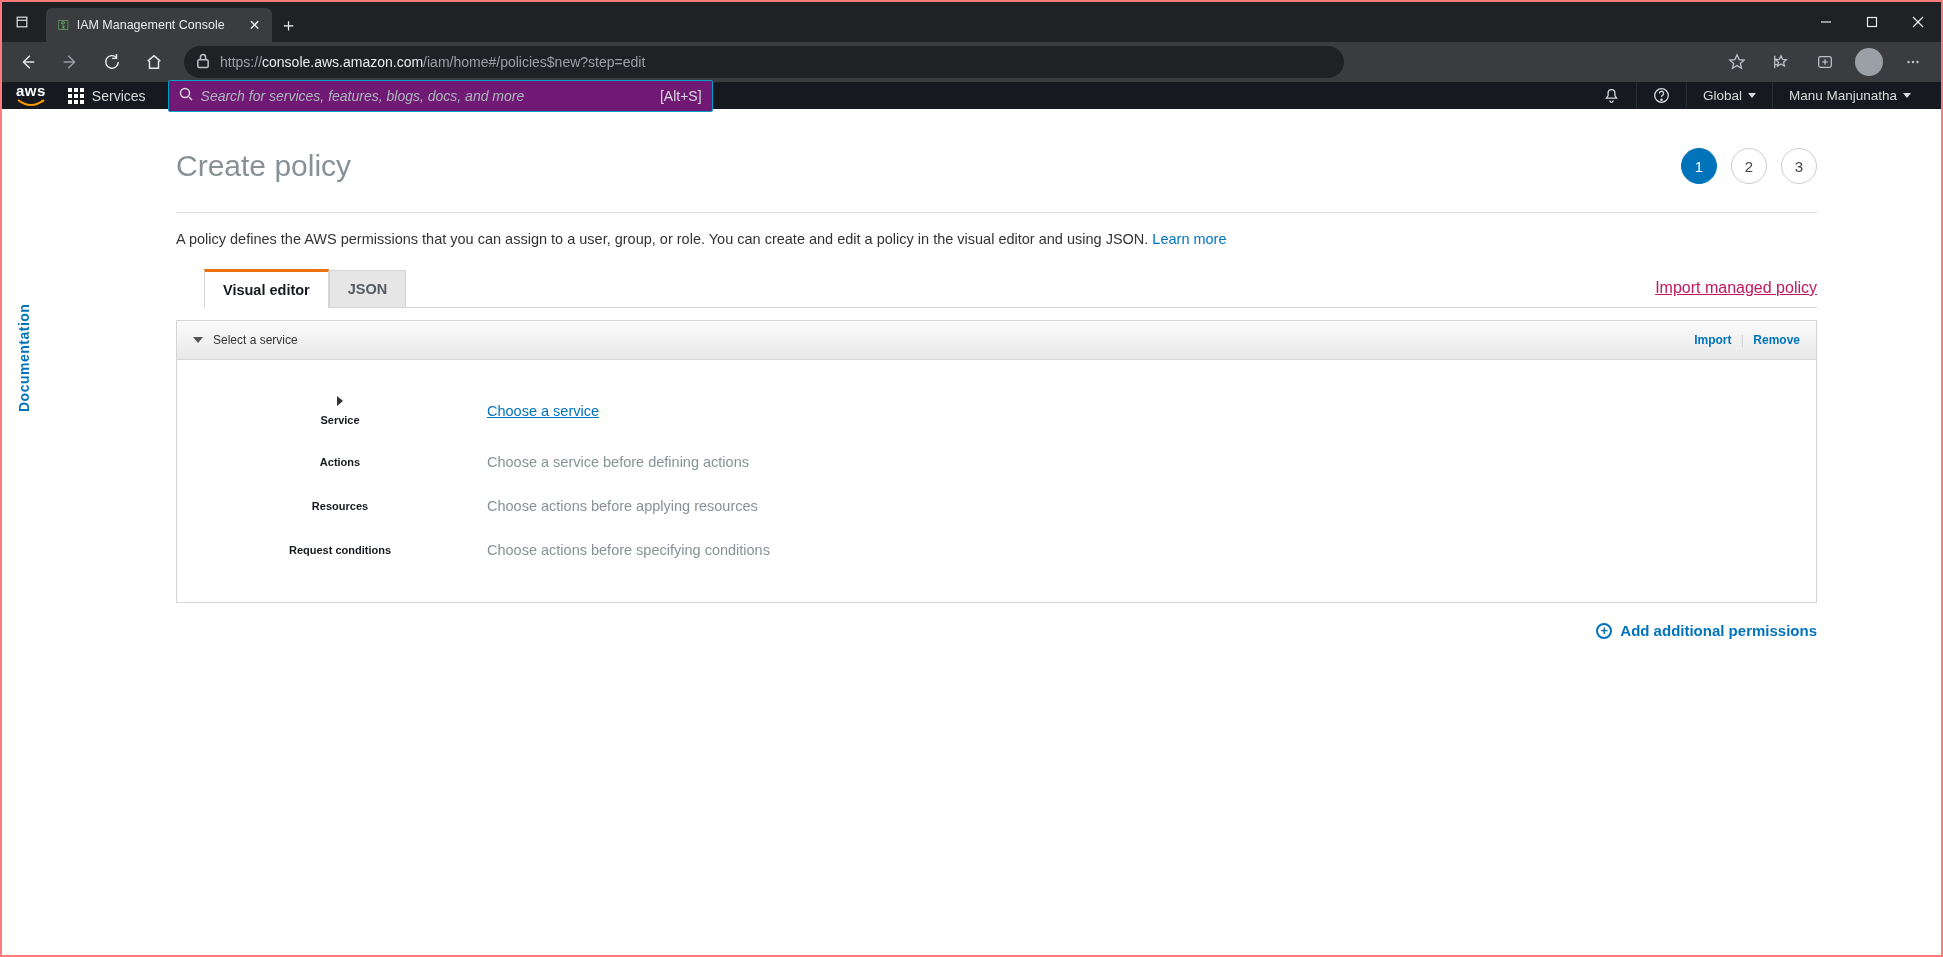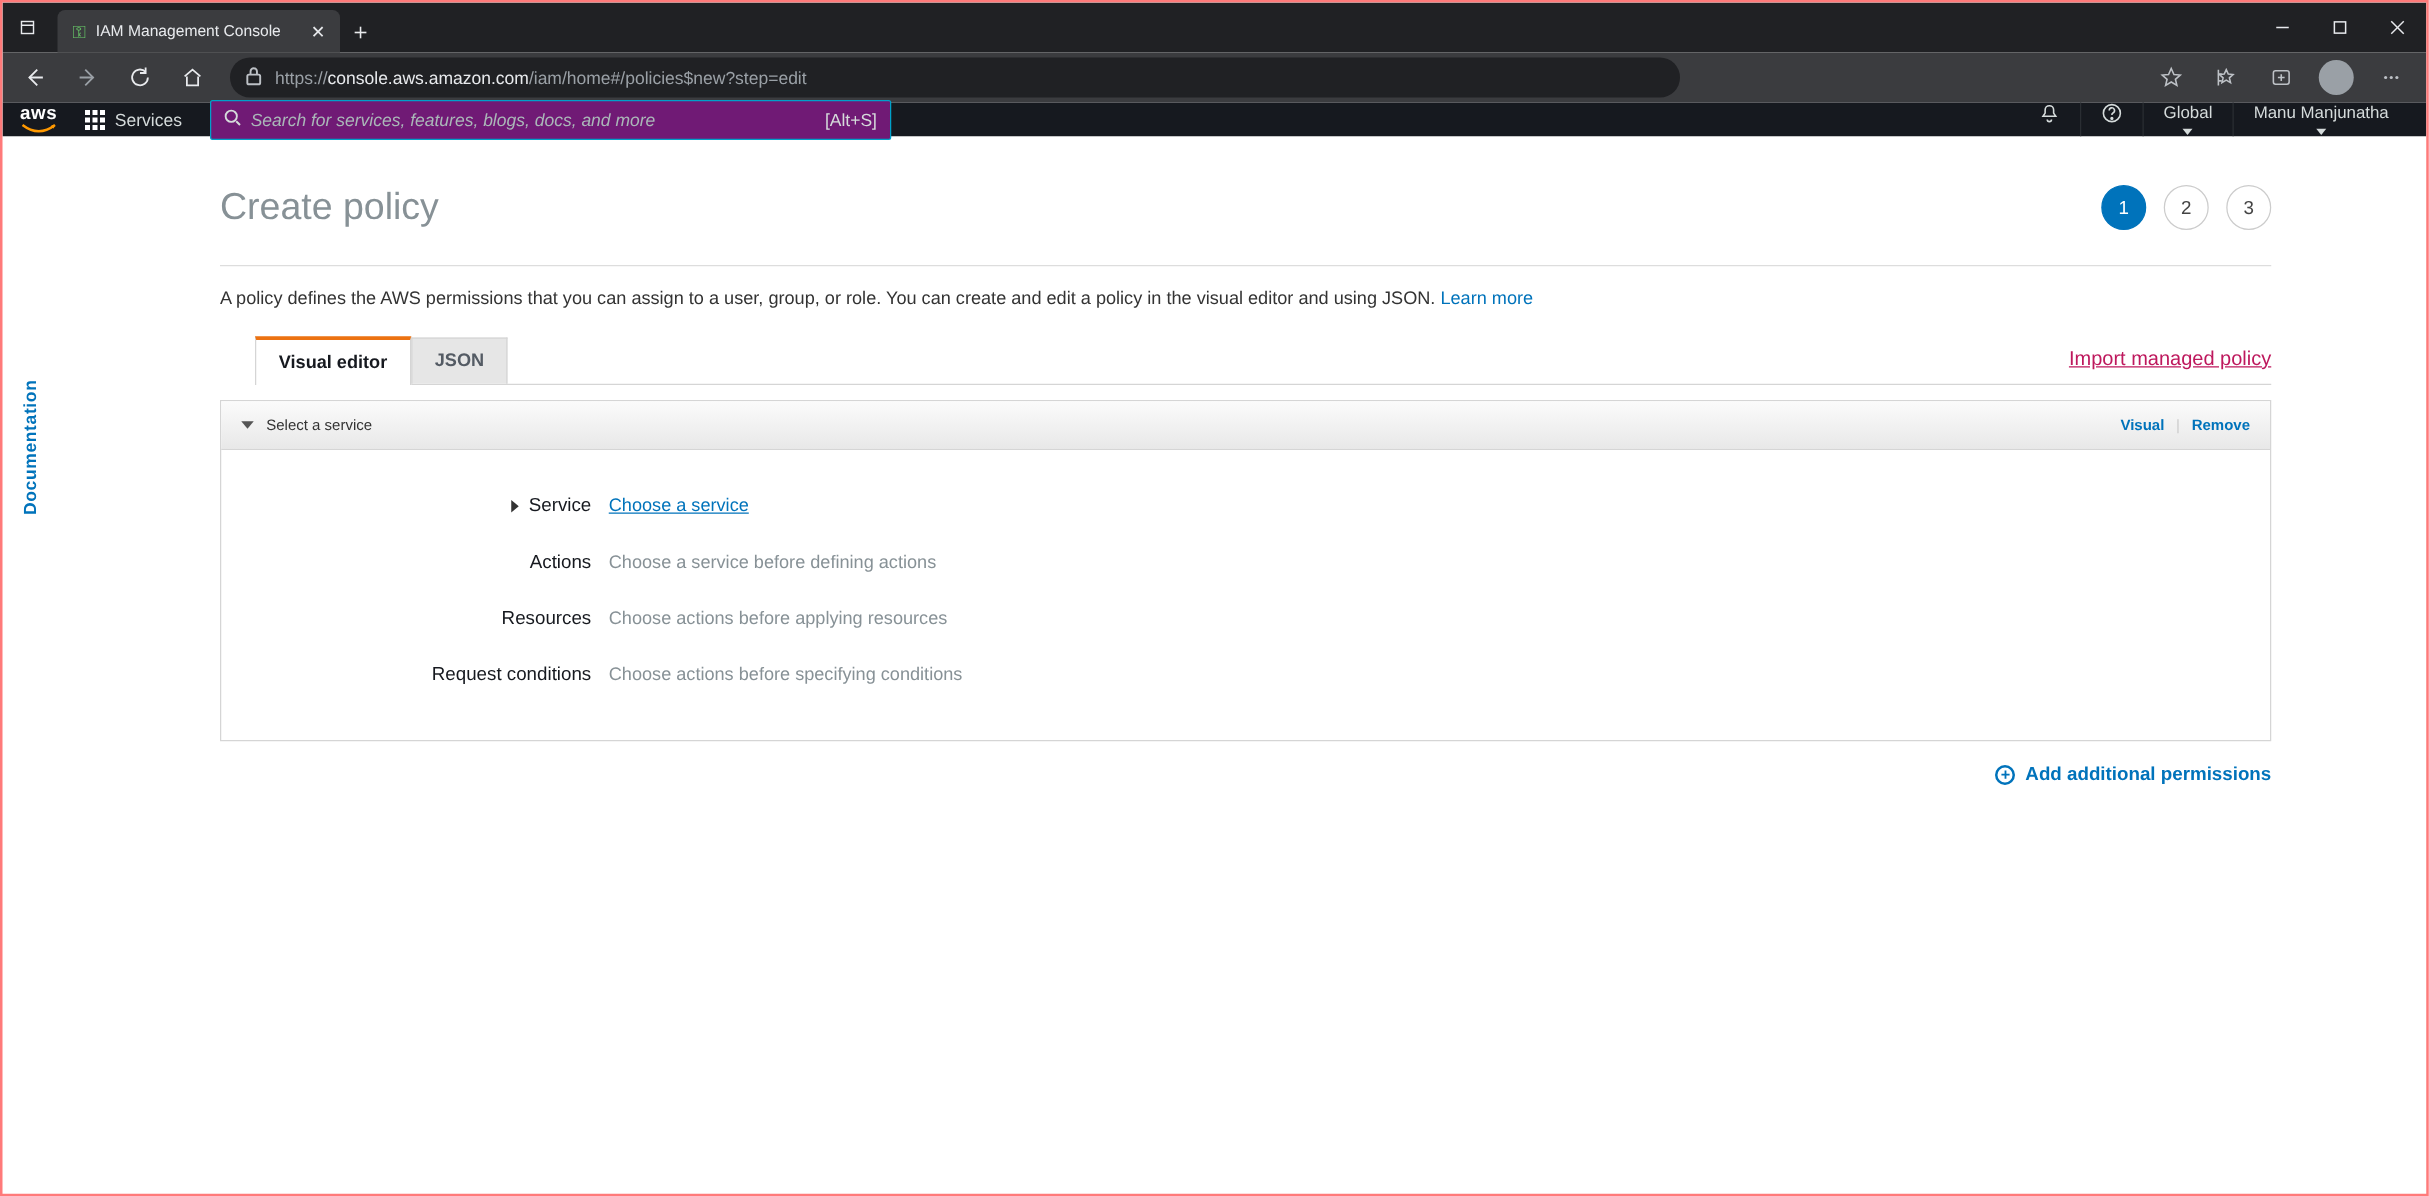--- a/index.html
+++ b/index.html
@@ -33,21 +33,21 @@
 .aws-bar { background: #16191f; height: 27px; display: flex; align-items: center; color: #d5dbdb; padding: 0 14px; gap: 14px; }
 .aws-logo { display: flex; flex-direction: column; align-items: center; font-weight: 700; font-size: 15px; letter-spacing: 0.5px; color: #fff; line-height: 1; }
 .aws-logo .smile { width: 28px; height: 10px; }
 .services-btn { display: flex; align-items: flex-end; gap: 8px; font-size: 14px; padding: 4px 8px; }
 .grid-icon { width: 16px; height: 16px; display: grid; grid-template-columns: repeat(3, 4px); grid-template-rows: repeat(3, 4px); gap: 2px; }
 .grid-icon span { background: #fff; }
 .aws-search { flex: 0 0 545px; height: 32px; border: 1px solid #00a1c9; border-radius: 2px; display: flex; align-items: center; padding: 0 10px; color: #aab7b8; font-style: italic; font-size: 14px; background: #701a75;}
 .aws-search .mag { margin-right: 8px; }
 .aws-search .shortcut { margin-left: auto; font-style: normal; color: #d5dbdb; }
 .aws-bar-right { margin-left: auto; display: flex; align-items: center; height: 100%; }
-.aws-bar-right .item { padding: 0 16px; height: 100%; display: flex; align-items: center; font-size: 13.5px; border-left: 1px solid #2a2e33; gap: 6px; flex-direction: column; }
+.aws-bar-right .item { padding: 0 16px; height: 100%; display: flex; align-items: center; font-size: 13.5px; border-left: 1px solid #2a2e33; gap: 6px; }
 .aws-bar-right .item:first-child { border-left: none; }
 .caret-down { width: 0; height: 0; border-left: 4px solid transparent; border-right: 4px solid transparent; border-top: 5px solid #d5dbdb; display: inline-block; }
 
 
 .doc-tab { position: absolute; left: 14px; top: 410px; transform: rotate(-90deg); transform-origin: left top; color: #0073bb; font-size: 14px; font-weight: 700; letter-spacing: 0.5px; }
 
 
 .content-wrap { position: absolute; left: 54px; top: 122px; right: 4px; bottom: 4px; background: #fff; overflow-y: scroll; }
 .content { padding: 24px 120px 40px 120px; }
 .header-row { display: flex; align-items: center; justify-content: space-between; }
@@ -68,21 +68,21 @@
 .expand-row a { color: #0073bb; text-decoration: none; }
 .divider { color: #ccc; margin: 0 6px; }
 
 .section-panel { border: 1px solid #d5d5d5; margin-top: 12px; }
 .section-header { background: linear-gradient(#fbfbfb, #e8e8e8); border-bottom: 1px solid #d5d5d5; padding: 12px 16px; display: flex; align-items: center; font-size: 12px; color: #333; }
 .section-header .caret { width: 0; height: 0; border-left: 5px solid transparent; border-right: 5px solid transparent; border-top: 6px solid #555; margin-right: 10px; }
 .section-header .actions { margin-left: auto; }
 .section-header .actions a { color: #0073bb; font-weight: 700; text-decoration: none; }
 .section-body { padding: 22px 30px 30px 30px; }
 .form-row { display: flex; align-items: center; padding: 14px 0; }
-.form-label { width: 280px; text-align: right; font-weight: 400; font-size: 15px; color: #16191f; padding-right: 14px; display: flex; justify-content: flex-end; align-items: center; gap: 8px;}
+.form-label { width: 280px; text-align: right; font-weight: 700; font-size: 11px; color: #16191f; padding-right: 14px; display: flex; justify-content: flex-end; align-items: center; gap: 8px; flex-direction: column;}
 .form-value { font-size: 14.5px; }
 .form-value.link { color: #0073bb; }
 .form-value.disabled { color: #879196; }
 .caret-right { width: 0; height: 0; border-top: 5px solid transparent; border-bottom: 5px solid transparent; border-left: 6px solid #333; }
 
 .add-perm { text-align: right; margin-top: 18px; font-size: 15px; font-weight: 700; }
 .add-perm a { color: #0073bb; text-decoration: none; display: inline-flex; align-items: center; gap: 8px; }
 .plus-circle { width: 16px; height: 16px; border: 2px solid #0073bb; border-radius: 50%; display: inline-flex; align-items: center; justify-content: center; font-size: 13px; color: #0073bb; line-height: 1; font-weight: 900;}
 
 
@@ -273,21 +273,21 @@
       <div class="tab">JSON</div>
       <a class="import-link" href="#">Import managed policy</a>
     </div>
 
 
     <div class="section-panel">
       <div class="section-header">
         <span class="caret"></span>
         <span>Select a service</span>
         <span class="actions">
-          <a href="#">Visual</a>
+          <a href="#">Import</a>
           <span class="divider">|</span>
           <a href="#">Remove</a>
         </span>
       </div>
       <div class="section-body">
         <div class="form-row">
           <div class="form-label">
             <span class="caret-right"></span>
             <span>Service</span>
           </div>

